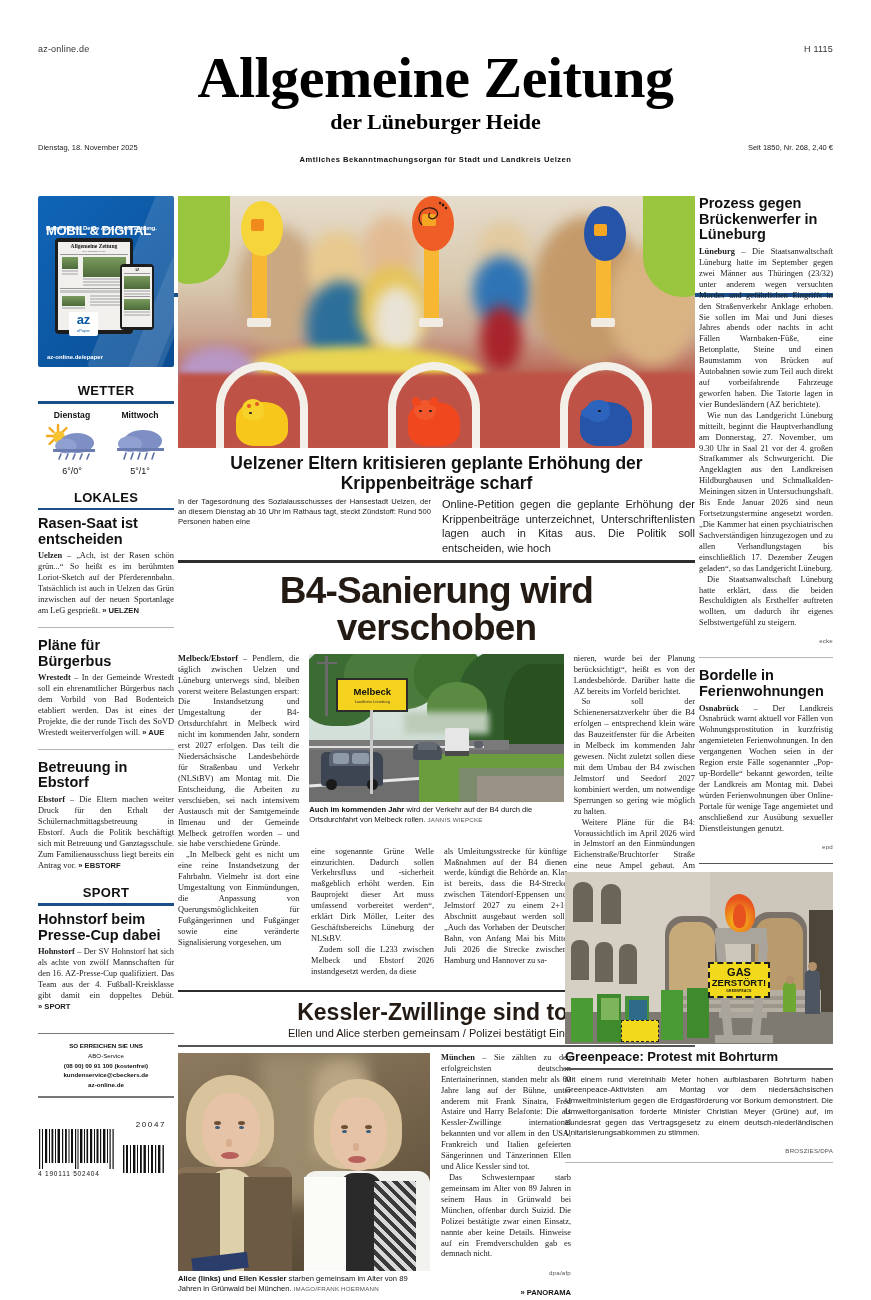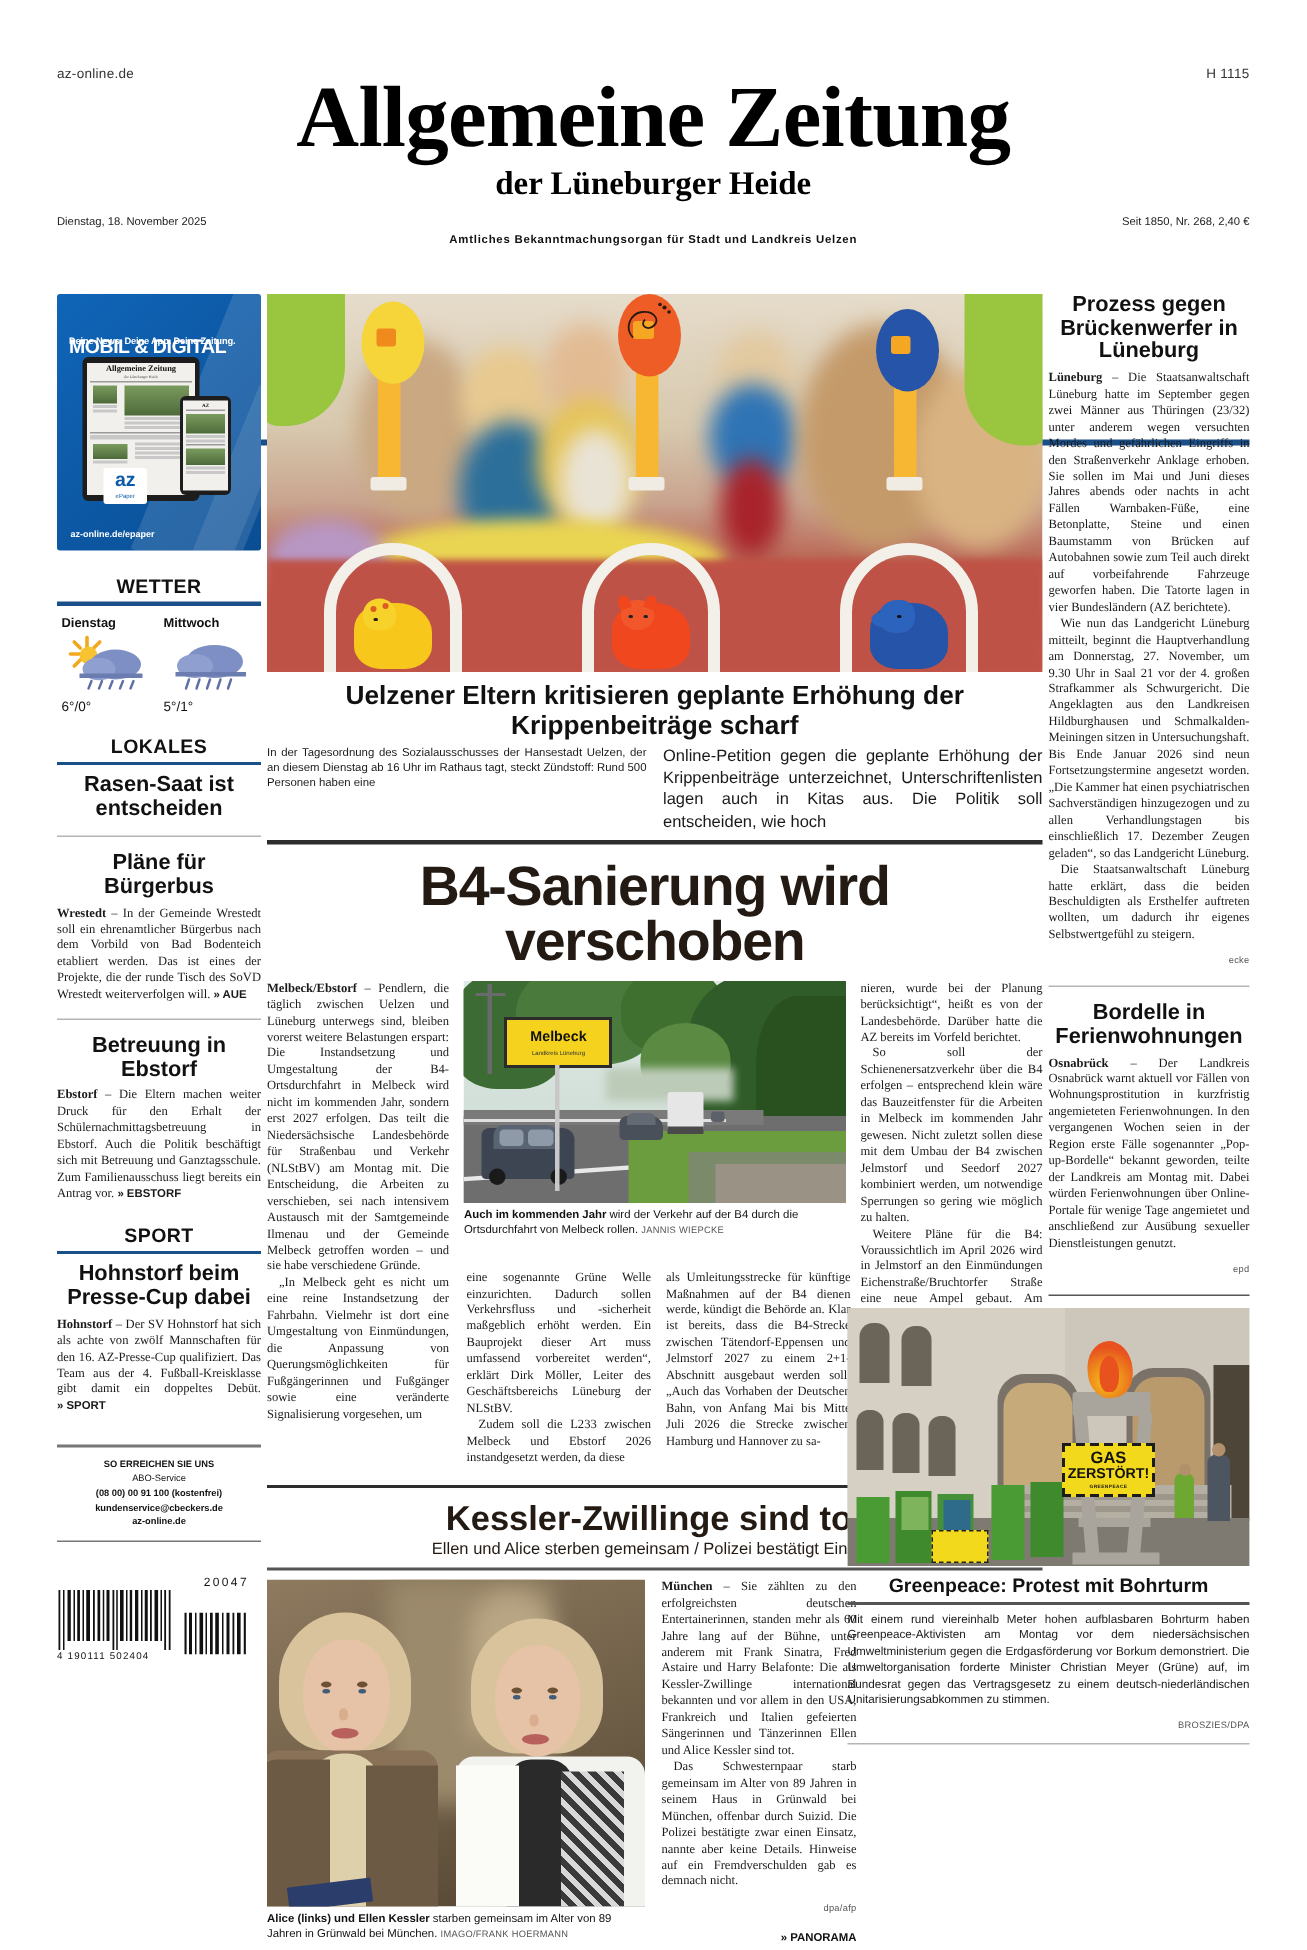--- a/index.html
+++ b/index.html
@@ -38,21 +38,21 @@
   .ref { font-family: "Liberation Sans", sans-serif; font-weight: 700; font-size: 7.6px;
          white-space: nowrap; }
   .credit { font-family: "Liberation Sans", sans-serif; font-size: 6.2px; color: #555;
             letter-spacing: .2px; }
 
   .sec-head { font-family: "Liberation Sans", sans-serif; font-weight: 700; font-size: 13px;
               text-align: center; letter-spacing: .3px; padding-bottom: 3px; }
   .sec-rule { height: 2.5px; background: #1a4f8a; margin-bottom: 6px; }
   .thin-rule { height: 1px; background: #b5b5b5; margin: 8px 0; }
   .art-head { font-family: "Liberation Sans", sans-serif; font-weight: 700; font-size: 14.5px;
-              line-height: 1.08; text-align: center; margin-bottom: 4px; }
+              line-height: 1.08; text-align: left; margin-bottom: 4px; }
 
   
   .ad { width: 136px; height: 171px; border-radius: 2px; overflow: hidden; position: relative;
         background: linear-gradient(135deg,#1065b8 0%, #0d5aa7 45%, #0a4d93 100%); }
   .ad-stripe { position: absolute; right: -18px; top: -10px; width: 70px; height: 200px;
                background: rgba(255,255,255,.13); transform: rotate(22deg); }
   .ad-stripe2 { position: absolute; right: 4px; top: 60px; width: 26px; height: 150px;
                 background: rgba(255,255,255,.10); transform: rotate(22deg); }
   .ad-t1 { position: absolute; left: 8px; top: 27px; color: #fff; font-family: "Liberation Sans", sans-serif;
            font-weight: 700; font-size: 13px; letter-spacing: -.3px; }
@@ -73,21 +73,21 @@
   .ad-logo { position: absolute; left: 31px; top: 116px; width: 29px; height: 24px; background: #fff;
              border-radius: 2px; text-align: center; }
   .ad-logo .az { font-family: "Liberation Sans", sans-serif; font-weight: 700; font-size: 13px;
                  color: #0d5aa7; line-height: 16px; }
   .ad-logo .ep { font-family: "Liberation Sans", sans-serif; font-size: 4px; color: #0d5aa7; }
   .ad-url { position: absolute; left: 9px; bottom: 7px; color: #fff;
             font-family: "Liberation Sans", sans-serif; font-weight: 700; font-size: 6px; }
 
   
   .wx-row { display: flex; justify-content: space-around; margin-top: 2px; }
-  .wx-cell { width: 62px; text-align: left; }
+  .wx-cell { width: 62px; text-align: center; }
   .wx-day { font-family: "Liberation Sans", sans-serif; font-weight: 700; font-size: 8.6px;
             margin-bottom: 3px; }
   .wx-icon { height: 40px; position: relative; }
   .wx-temp { font-family: "Liberation Sans", sans-serif; font-size: 9px; margin-top: 3px; }
 
   
   .contact { text-align: center; font-family: "Liberation Sans", sans-serif; font-weight: 700;
              font-size: 6.2px; line-height: 1.55; color: #111; }
   .bc-wrap { display: flex; align-items: flex-end; gap: 6px; margin-top: 22px; }
   .bc-main { width: 78px; }
@@ -291,20 +291,21 @@
         </div>
       </div>
     </div>
 
     <div style="margin-top:14px;">
       <div class="sec-head">LOKALES</div>
       <div class="sec-rule"></div>
 
       <div>
         <div class="art-head">Rasen-Saat ist entscheiden</div>
+        <div class="body-txt"><b>Uelzen</b> – <span>„Ach, ist der Rasen schön grün...“ So heißt es im berühmten Loriot-Sketch auf der Pferderennbahn. Tatsächlich ist auch in Uelzen das Grün inzwischen auf der neuen Sportanlage am LeG gesprießt.</span> <span class="ref">» UELZEN</span></div>
       </div>
 
       <div class="thin-rule" style="margin:10px 0;"></div>
 
       <div>
         <div class="art-head">Pläne für Bürgerbus</div>
         <div class="body-txt"><b>Wrestedt</b> – <span>In der Gemeinde Wrestedt soll ein ehrenamtlicher Bürgerbus nach dem Vorbild von Bad Bodenteich etabliert werden. Das ist eines der Projekte, die der runde Tisch des SoVD Wrestedt weiterverfolgen will.</span> <span class="ref">» AUE</span></div>
       </div>
 
       <div class="thin-rule" style="margin:10px 0;"></div>

